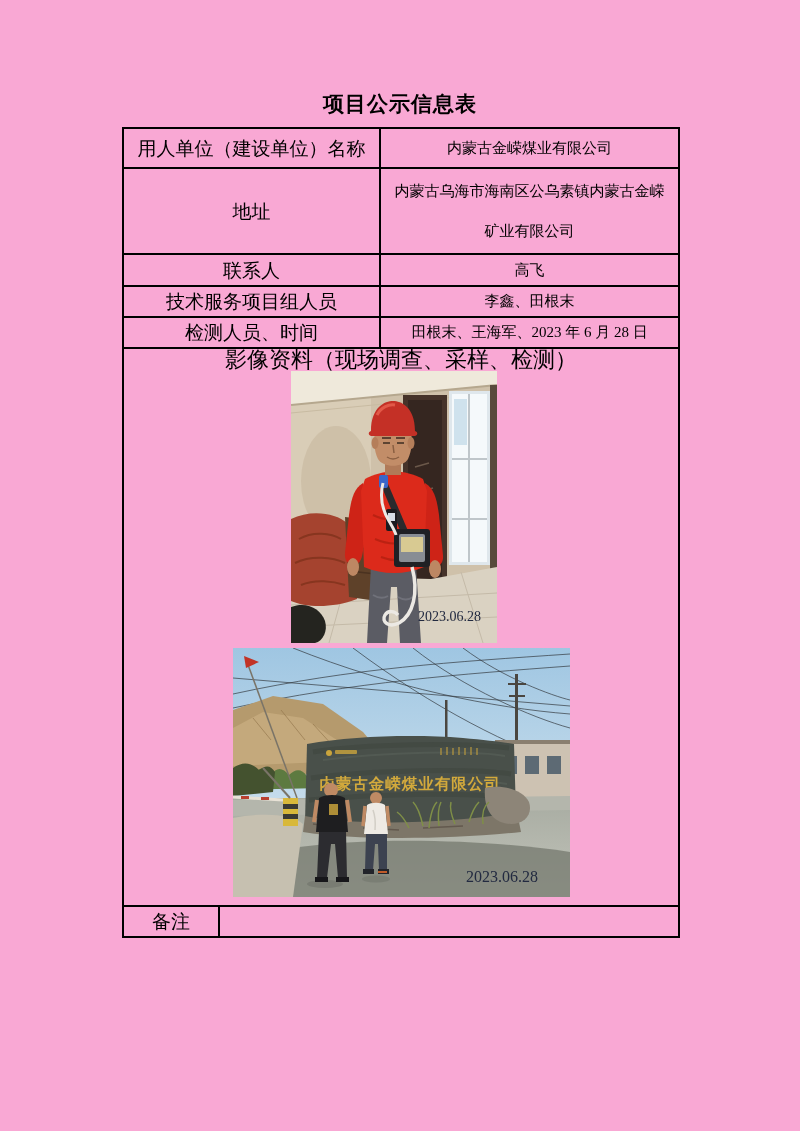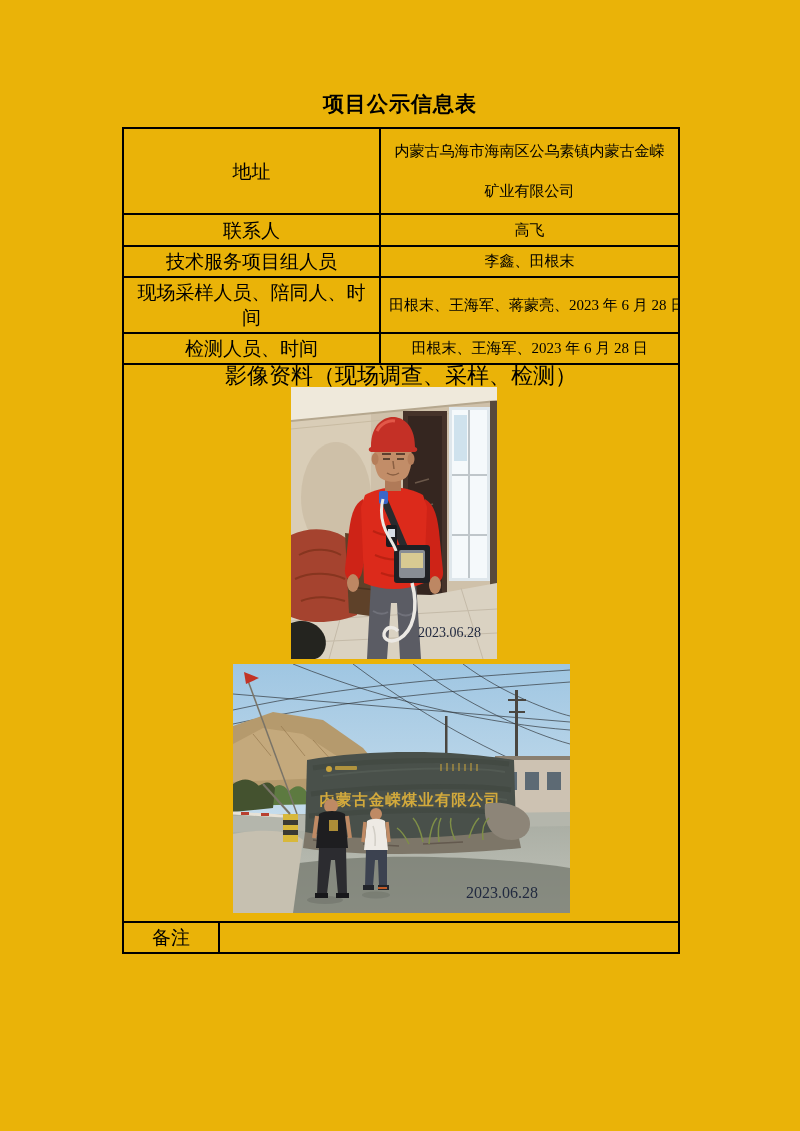--- a/index.html
+++ b/index.html
@@ -1,18 +1,18 @@
 <!DOCTYPE html>
 <html><head>
 <meta charset="utf-8">
 <style>
   * { box-sizing: border-box; margin: 0; padding: 0; }
   html,body { background:#ffffff; }
   .page {
-    width: 800px; height: 1131px; background: #eab308; position: relative;
+    width: 800px; height: 1131px; background: #f9a8d4; position: relative;
     font-family: "Liberation Serif", "DejaVu Serif", serif; color:#000;
     overflow: hidden;
   }
   .doc-title {
     padding-top: 90px; text-align: center;
     font-size: 21px; font-weight: bold; letter-spacing: 1px;
   }
   table.info-table {
     border-collapse: collapse; table-layout: fixed;
     width: 558px; margin: 9px 0 0 122px;
@@ -43,35 +43,35 @@
 
   <div class="doc-title">项目公示信息表</div>
 
   <table class="info-table">
     <colgroup>
         <col style="width:96px">
         <col style="width:161px">
         <col>
       </colgroup>
     <tbody>
+      <tr class="r1">
+        <td class="lbl" colspan="2">用人单位（建设单位）名称</td>
+        <td class="val">内蒙古金嵘煤业有限公司</td>
+      </tr>
       <tr class="r2">
         <td class="lbl" colspan="2">地址</td>
         <td class="val addr">内蒙古乌海市海南区公乌素镇内蒙古金嵘矿业有限公司</td>
       </tr>
       <tr class="r3">
         <td class="lbl" colspan="2">联系人</td>
         <td class="val">高飞</td>
       </tr>
       <tr class="r4">
         <td class="lbl" colspan="2">技术服务项目组人员</td>
         <td class="val">李鑫、田根末</td>
-      </tr>
-      <tr class="r6">
-        <td class="lbl" colspan="2">现场采样人员、陪同人、时间</td>
-        <td class="val nowrap">田根末、王海军、蒋蒙亮、2023 年 6 月 28 日</td>
       </tr>
       <tr class="r7">
         <td class="lbl" colspan="2">检测人员、时间</td>
         <td class="val nowrap">田根末、王海军、2023 年 6 月 28 日</td>
       </tr>
 
       <tr class="r-media">
         <td class="media-cell" colspan="3">
           <div class="media-header">影像资料（现场调查、采样、检测）</div>
 

